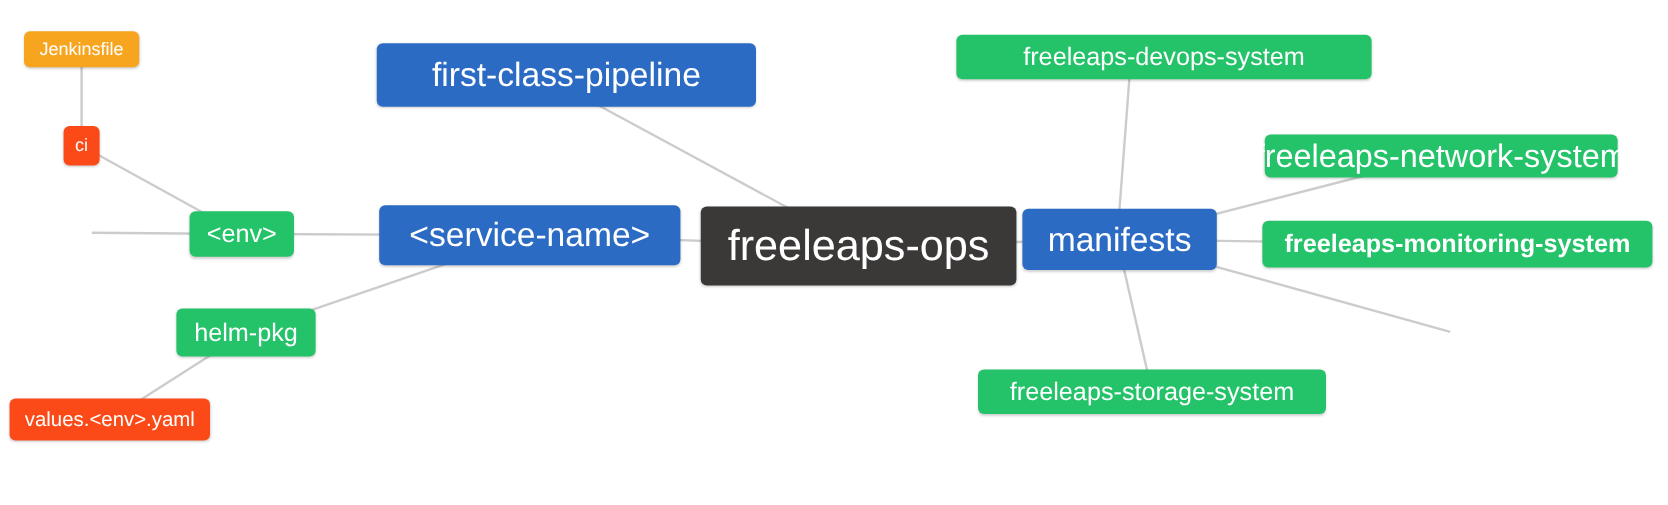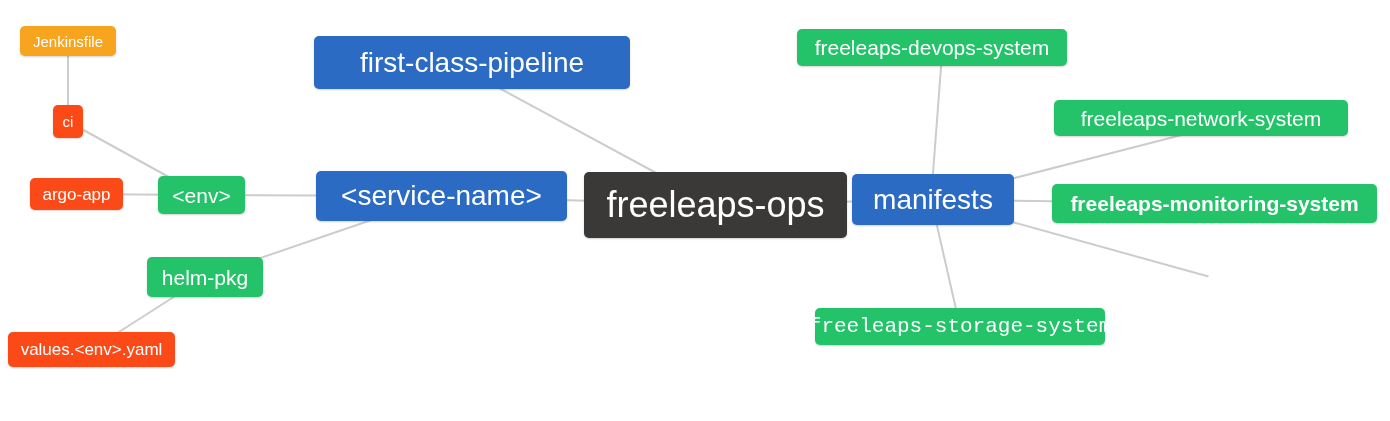--- a/index.html
+++ b/index.html
@@ -62,26 +62,25 @@
       <line x1="715.5" y1="205" x2="931" y2="199.5" stroke="#cccccc" stroke-width="2"></line>
       <line x1="931" y1="199.5" x2="942.5" y2="47.5" stroke="#cccccc" stroke-width="2"></line>
       <line x1="931" y1="199.5" x2="1201" y2="130" stroke="#cccccc" stroke-width="2"></line>
       <line x1="931" y1="199.5" x2="1214.5" y2="203.5" stroke="#cccccc" stroke-width="2"></line>
       <line x1="931" y1="199.5" x2="1208.5" y2="276.5" stroke="#cccccc" stroke-width="2"></line>
       <line x1="931" y1="199.5" x2="960" y2="326.5" stroke="#cccccc" stroke-width="2"></line>
     </svg>
   <div class="nodes-layer" id="nodes">
       <div class="node" style="left: 20px; top: 26px; width: 96px; height: 30px; background: rgb(247, 164, 30); color: rgb(255, 255, 255); font-size: 15px;">Jenkinsfile</div>
       <div class="node" style="left: 53px; top: 105px; width: 30px; height: 33px; background: rgb(251, 74, 23); color: rgb(255, 255, 255); font-size: 15px;">ci</div>
-      <div class="node" style="left: 30px; top: 178px; width: 93px; height: 32px; background: rgb(251, 74, 23); color: rgb(255, 255, 255); font-size: 17px;">argo-app</div>
       <div class="node" style="left: 158px; top: 176px; width: 87px; height: 38px; background: rgb(36, 195, 105); color: rgb(255, 255, 255); font-size: 21px;">&lt;env&gt;</div>
       <div class="node" style="left: 147px; top: 257px; width: 116px; height: 40px; background: rgb(36, 195, 105); color: rgb(255, 255, 255); font-size: 21px;">helm-pkg</div>
       <div class="node" style="left: 8px; top: 332px; width: 167px; height: 35px; background: rgb(251, 74, 23); color: rgb(255, 255, 255); font-size: 17px;">values.&lt;env&gt;.yaml</div>
       <div class="node" style="left: 314px; top: 36px; width: 316px; height: 53px; background: rgb(43, 107, 195); color: rgb(255, 255, 255); font-size: 28px;">first-class-pipeline</div>
       <div class="node" style="left: 316px; top: 171px; width: 251px; height: 50px; background: rgb(43, 107, 195); color: rgb(255, 255, 255); font-size: 28px;">&lt;service-name&gt;</div>
       <div class="node" style="left: 584px; top: 172px; width: 263px; height: 66px; background: rgb(59, 56, 56); color: rgb(255, 255, 255); font-size: 36px;">freeleaps-ops</div>
       <div class="node" style="left: 852px; top: 174px; width: 162px; height: 51px; background: rgb(43, 107, 195); color: #ffffff; font-size: 28px;">manifests</div>
-      <div class="node" style="left: 797px; top: 29px; width: 270px; height: 37px; background: rgb(36, 195, 105); color: rgb(255, 255, 255); font-size: 21px;">freeleaps-devops-system</div>
-      <div class="node" style="left: 1054px; top: 100px; width: 294px; height: 36px; background: rgb(36, 195, 105); color: rgb(255, 255, 255); font-size: 21px;">freeleaps-network-system</div>
+      <div class="node" style="left: 797px; top: 29px; width: 346px; height: 37px; background: rgb(36, 195, 105); color: rgb(255, 255, 255); font-size: 21px;">freeleaps-devops-system</div>
+      <div class="node" style="left: 1054px; top: 112px; width: 294px; height: 36px; background: rgb(36, 195, 105); color: rgb(255, 255, 255); font-size: 27px;">freeleaps-network-system</div>
       <div class="node" style="left: 1052px; top: 184px; width: 325px; height: 39px; background: rgb(36, 195, 105); color: rgb(255, 255, 255); font-size: 21px; font-weight: bold;">freeleaps-monitoring-system</div>
-      <div class="node" style="left: 815px; top: 308px; width: 290px; height: 37px; background: rgb(36, 195, 105); color: rgb(255, 255, 255); font-size: 21px; font-family: Liberation Mono, monospace;">freeleaps-storage-system</div>
+      <div class="node" style="left: 815px; top: 308px; width: 290px; height: 37px; background: rgb(36, 195, 105); color: rgb(255, 255, 255); font-size: 21px;">freeleaps-storage-system</div>
     </div>
 </div>
 
 </body></html>

